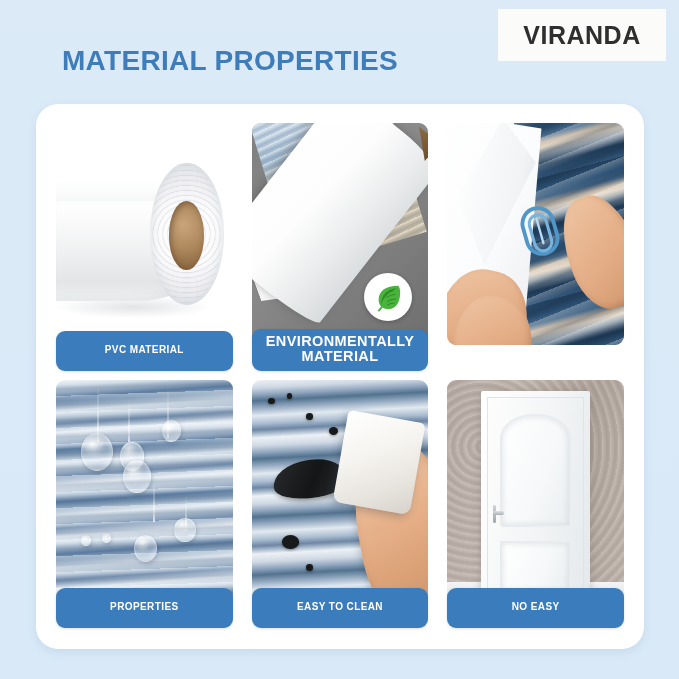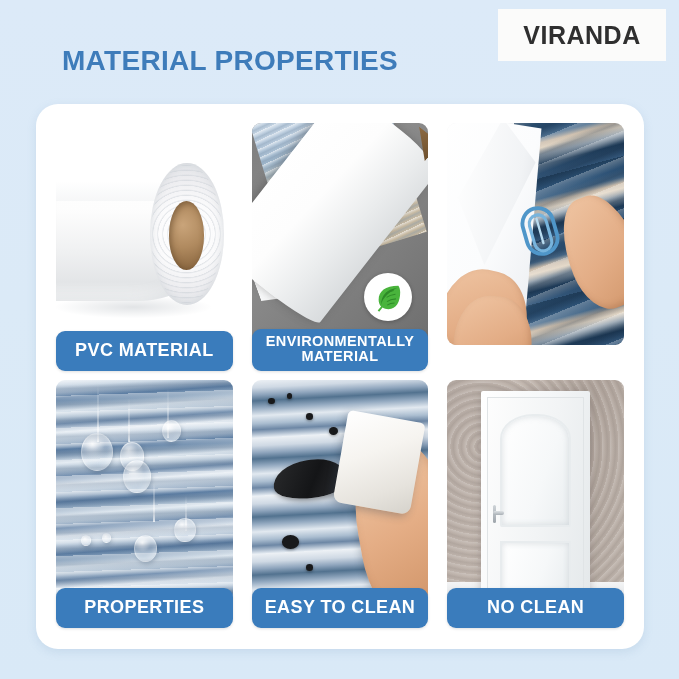--- a/index.html
+++ b/index.html
@@ -90,21 +90,21 @@
     overflow: hidden;
   }
 
   .card-label {
     position: relative;
     z-index: 5;
     margin: 0 6px;
     background: #3a7cbc;
     color: #ffffff;
     border-radius: 9px;
-    font-size: 18px;
+    font-size: 10px;
     font-weight: bold;
     letter-spacing: 0.4px;
     text-align: center;
     padding: 8px 4px 9px;
     line-height: 1.08;
     min-height: 40px;
     display: flex;
     align-items: center;
     justify-content: center;
     box-shadow: 0 1px 3px rgba(0,0,0,0.13);
@@ -472,17 +472,17 @@
           <div class="baseboard"></div>
           <div class="door-frame">
             <div class="door-panel">
               <div class="door-top-inset"></div>
               <div class="door-bot-inset"></div>
               <div class="door-handle"></div>
             </div>
           </div>
         </div>
       </div>
-      <div class="card-label">NO CLEAN</div>
+      <div class="card-label">NO EASY</div>
     </div>
 
   </div>
 </div>
 
 </body></html>

